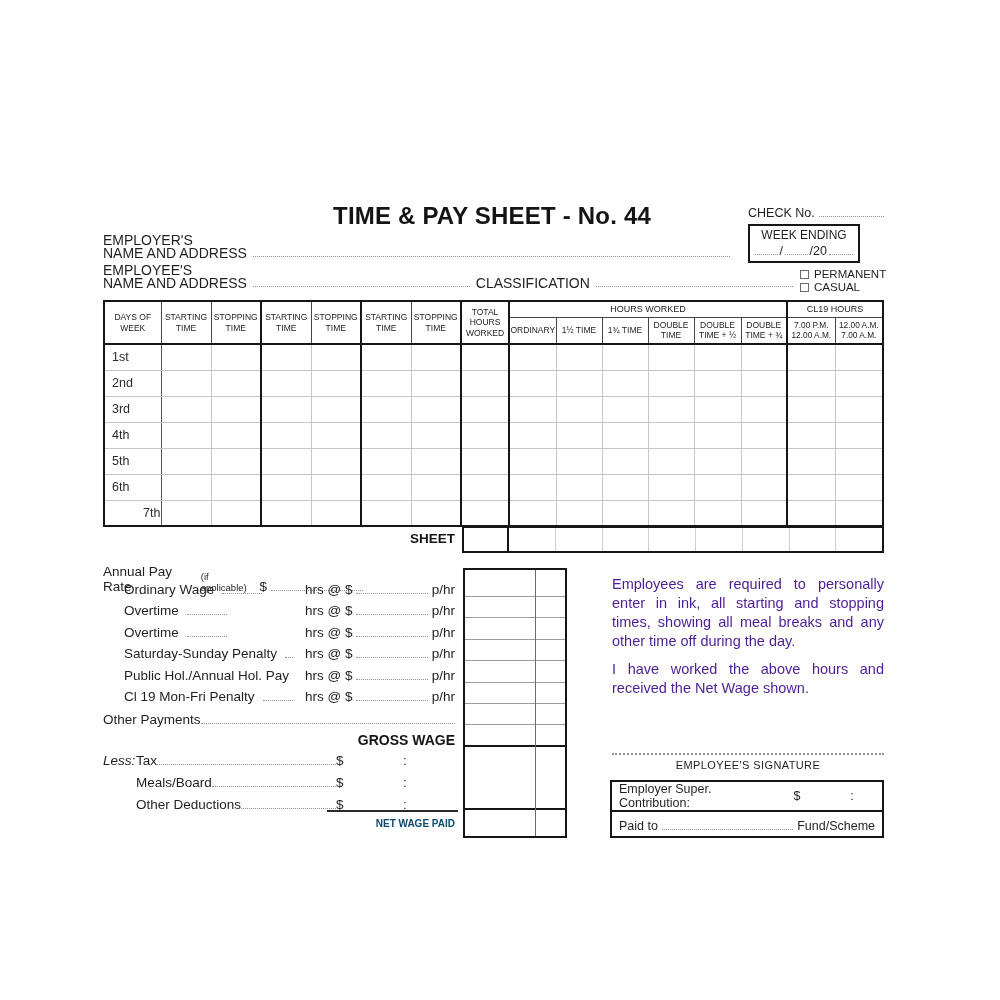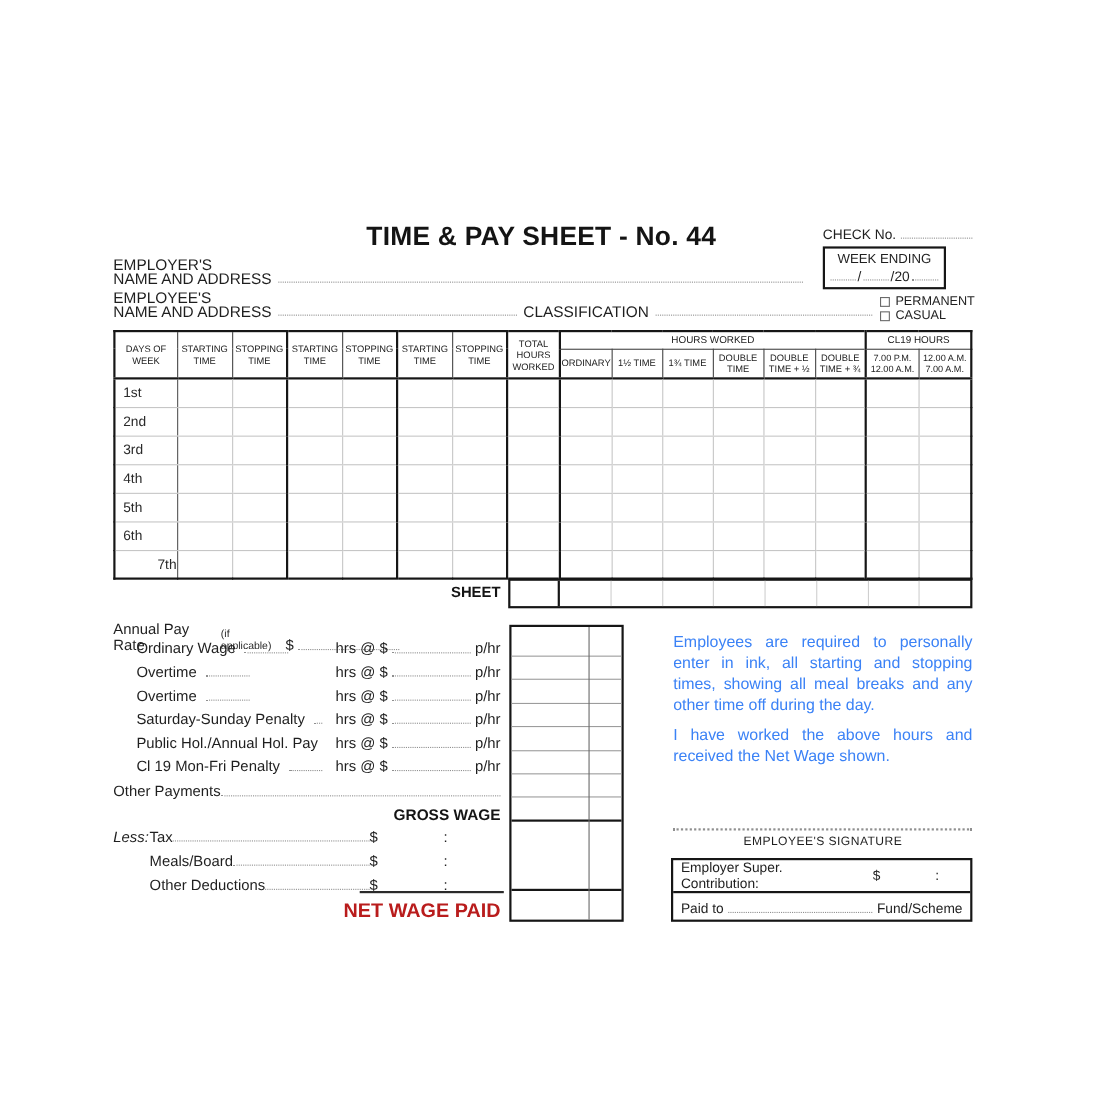--- a/index.html
+++ b/index.html
@@ -72,41 +72,41 @@
   .phr { flex:0 0 auto; padding-left:4px; }
   .annual { position:absolute; left:103px; top:564px; width:260px; display:flex; font-size:13.5px; align-items:flex-end; }
   .annual .note { font-size:9.5px; padding:0 3px 1px 5px; }
   .annual .dol { padding:0 4px; }
   .annual .ld { flex:0 0 92px; }
   .opay { position:absolute; left:103px; top:712px; width:352px; display:flex; font-size:13.5px; }
   .opay .wl { flex:0 0 auto; }
   .grossl { position:absolute; left:103px; top:732px; width:352px; text-align:right;
             font-size:14px; font-weight:bold; color:#141414; }
   .netl   { position:absolute; left:103px; top:818px; width:352px; text-align:right;
-            font-size:18px; font-weight:bold; color:#b91c1c; }
+            font-size:10px; font-weight:bold; color:#0c4a6e; }
   .drow { position:absolute; left:103px; width:355px; display:flex; font-size:13.5px; }
   .drow .less { flex:0 0 33px; font-style:italic; }
   .drow .ind  { flex:0 0 33px; }
   .drow .dl { flex:0 0 auto; }
   .drow .dol { flex:0 0 16px; text-align:left; }
   .drow .cents { flex:0 0 106px; text-align:center; }
   .ded-underline { position:absolute; left:327px; top:810px; width:131px; height:2px; background:#2a2a2a; }
 
   
   .money { position:absolute; left:463px; top:568px; width:104px; height:270px; border:2px solid #161616; }
   .money .vdiv { position:absolute; left:70px; top:0; bottom:0; width:1px; background:#6a6a6a; }
   .mrow { height:21.4px; border-bottom:1px solid #9c9c9c; }
   .mrow.first { height:27px; }
   .mrow.gross { border-bottom:2px solid #161616; }
   .mtall { height:63px; border-bottom:2px solid #161616; }
   .mnet { height:25px; }
 
   
   .para { position:absolute; left:612px; width:272px; font-size:14.5px; line-height:19px;
-          text-align:justify; color:#3b82f6; }
+          text-align:justify; color:#4c1d95; }
   .p1 { top:575px; } .p2 { top:660px; }
   .sig-line { position:absolute; left:612px; top:753px; width:272px; height:0;
               border-top:2px dotted #8f8f8f; }
   .sig-label { position:absolute; left:612px; top:759px; width:272px; text-align:center;
                font-size:11px; letter-spacing:0.4px; }
   .super-box { position:absolute; left:610px; top:780px; width:274px; height:58px; border:2px solid #161616; }
   .super-r1 { height:30px; border-bottom:2px solid #161616; display:flex; align-items:center; font-size:12.5px; }
   .super-r1 .sl { flex:0 0 160px; padding-left:7px; }
   .super-r1 .sd { flex:1 1 auto; text-align:center; }
   .super-r1 .sc { flex:0 0 60px; text-align:center; }

